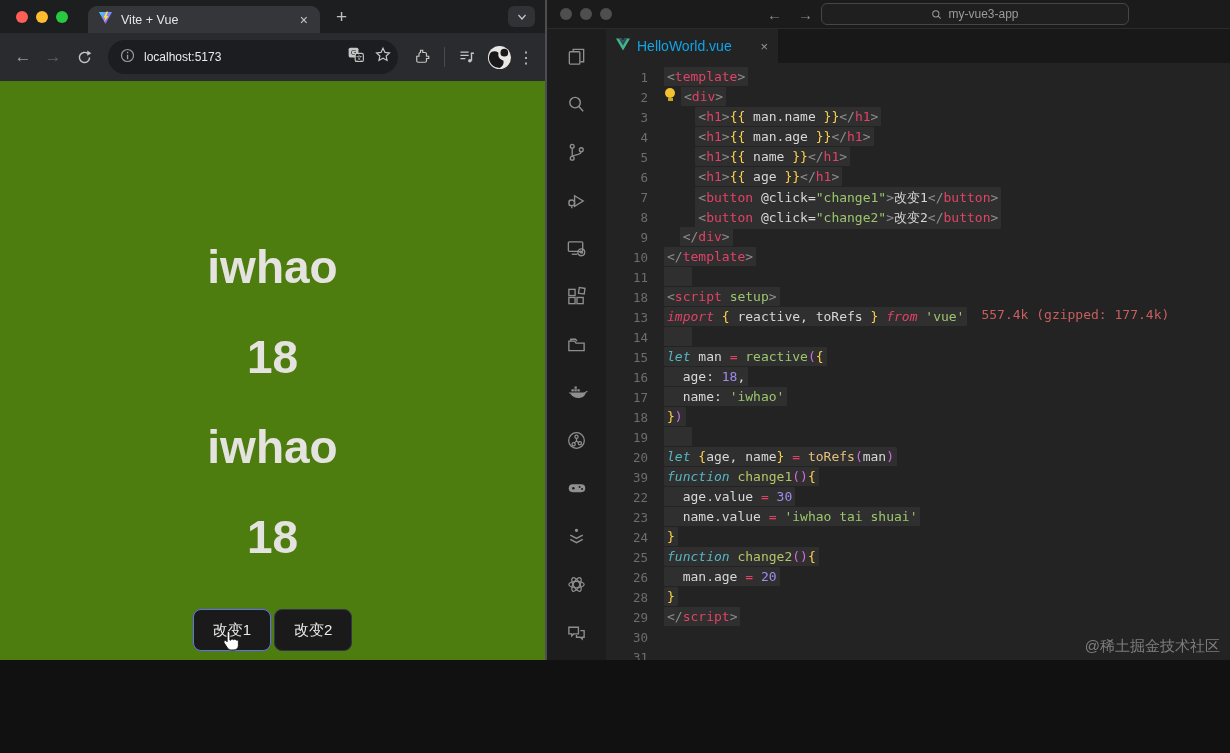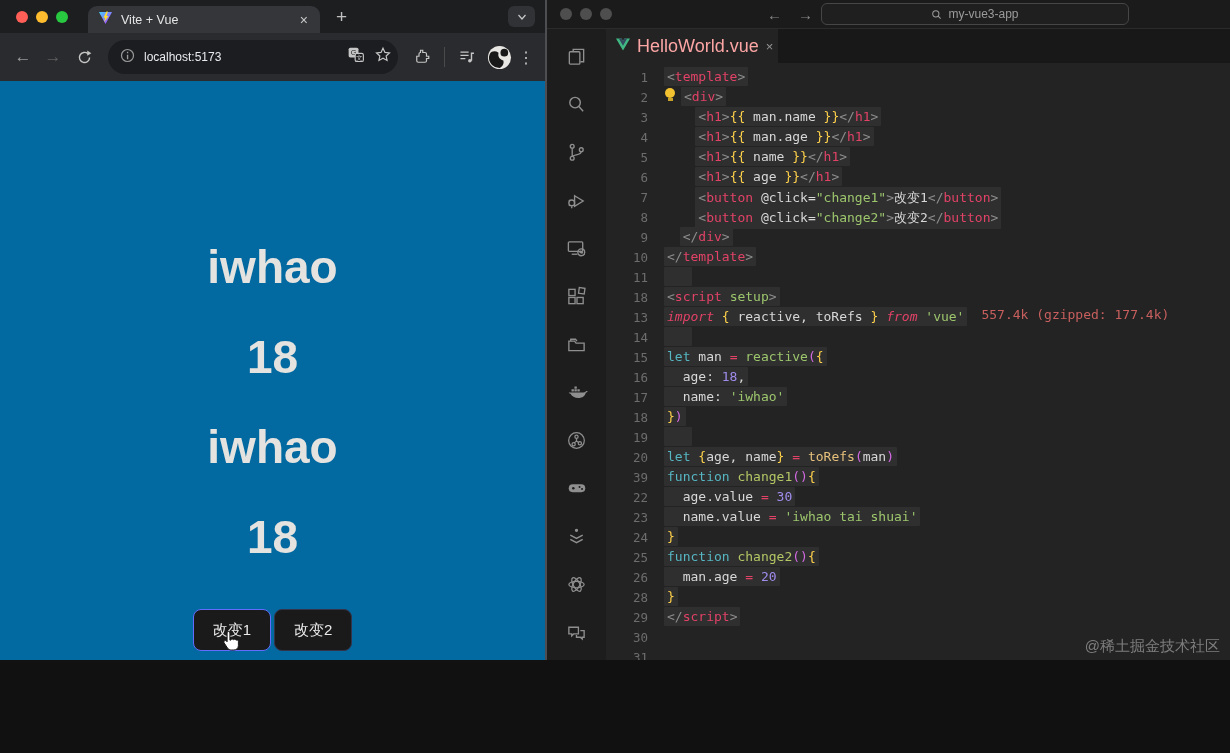--- a/index.html
+++ b/index.html
@@ -19,21 +19,21 @@
 
   .toolbar{height:48px;flex:0 0 48px;background:#2a2b2e;display:flex;align-items:center;padding:0 10px;gap:4px;}
   .nav-ic{font-size:17px;width:26px;text-align:center;flex:0 0 26px;}
   .c-back{color:#9b9b9b}.c-fwd{color:#5f5f5f}
   .urlpill{flex:1;height:34px;background:#1c1d20;border-radius:17px;display:flex;align-items:center;padding:0 6px 0 12px;gap:9px;margin:0 6px;min-width:0;}
   .url{color:#e8eaed;font-size:12px;flex:1;white-space:nowrap;overflow:hidden;}
   .tb-sep{width:1px;height:20px;background:#4a4a4a;margin:0 4px;}
   .icbox{display:flex;align-items:center;justify-content:center;width:28px;flex:0 0 28px;}
   .kebab{color:#c4c4c4;font-size:16px;letter-spacing:0;width:18px;text-align:center;}
 
-  .page{flex:1;position:relative;text-align:center;padding-top:160px;background:#0369a1;}
+  .page{flex:1;position:relative;text-align:center;padding-top:160px;background:#4d7c0f;}
   .heading{font-size:46px;font-weight:bold;color:#e5e3df;line-height:52px;margin:0 0 38px;}
   .btnrow{display:flex;justify-content:center;gap:3px;margin-top:46px;}
   .vbtn{background:#1a1a1a;color:#eaeaea;font-size:15px;padding:0 19px;height:42px;border-radius:8px;border:1px solid #33334a;font-family:"Liberation Sans",sans-serif;}
   .vbtn.hovered{border-color:var(--accent);}
   .cursor{position:absolute;left:221px;top:549px;}
 
   
   .vscode{flex:1;display:flex;flex-direction:column;background:#232323;min-width:0;}
   .vs-title{height:28px;flex:0 0 28px;background:#1b1b1b;border-bottom:1px solid #2b2b2b;position:relative;display:flex;align-items:center;}
   .vs-lights{display:flex;gap:8px;padding-left:13px;}
@@ -42,42 +42,42 @@
   .vs-search{position:absolute;left:274px;top:3px;width:306px;height:20px;border:1px solid#464646;border-radius:6px;background:#1f1f1f;color:#9b9b9b;font-size:12px;display:flex;align-items:center;justify-content:center;gap:6px;}
 
   .vs-main{flex:1;display:flex;min-height:0;}
   .actbar{width:59px;flex:0 0 59px;background:#1d1d1d;display:flex;flex-direction:column;align-items:center;padding-top:3px;}
   .act{height:48px;display:flex;align-items:center;justify-content:center;width:100%;}
   .act svg{display:block;}
 
   .editor{flex:1;display:flex;flex-direction:column;position:relative;min-width:0;background:#232323;}
   .tabbar{height:34px;flex:0 0 34px;background:#181818;display:flex;}
   .vs-tab{width:152px;background:#232323;display:flex;align-items:center;padding:0 10px;gap:7px;}
-  .vs-tab-label{color:#fca5a5;font-size:18px;flex:1;white-space:nowrap;}
+  .vs-tab-label{color:#0ea5e9;font-size:14px;flex:1;white-space:nowrap;}
   .vs-tab-close{color:#969696;font-size:13px;}
 
   .code{flex:1;padding-top:4px;font-family:"DejaVu Sans Mono",monospace;font-size:13px;overflow:hidden;}
   .code-line{height:20px;display:flex;align-items:center;}
   .lnum{width:42px;flex:0 0 42px;text-align:right;padding-right:16px;color:#6d6d6d;font-size:12.5px;}
   .lbody{display:flex;align-items:flex-start;height:20px;white-space:pre;}
   .pre{white-space:pre;color:#d7d7d7;}
   .hl{background:#2f2f30;white-space:pre;padding:2px 3px;border-radius:1px;}
   .hl.smallbox{width:22px;}
   .after{margin-left:14px;}
   .bulb{width:13px;height:15px;position:relative;display:inline-block;margin-right:4px;}
   .bulb::before{content:"";position:absolute;top:1px;left:1px;width:10px;height:10px;border-radius:50%;background:#f2c230;}
   .bulb::after{content:"";position:absolute;top:11px;left:4px;width:5px;height:3px;background:#c9a227;}
 
   .tk-p{color:#8d8d8d}
   .tk-t{color:var(--tag)}
   .tk-w{color:#d7d7d7}
   .tk-s{color:var(--str)}
   .tk-m,.tk-y{color:var(--gold)}
   .tk-u{color:var(--purp)}
-  .tk-k{color:var(--kw);}
+  .tk-k{color:var(--kw);font-style:italic}
   .tk-i{color:var(--tag);font-style:italic}
   .tk-o{color:var(--tag)}
   .tk-f{color:var(--fn)}
   .tk-c{color:var(--str)}
   .tk-g{color:#e5c07b}
   .tk-n{color:var(--num)}
   .tk-r{color:var(--cost)}
 
   .watermark{position:absolute;right:10px;bottom:4px;color:#7d7d7d;font-size:15px;}
 </style>

